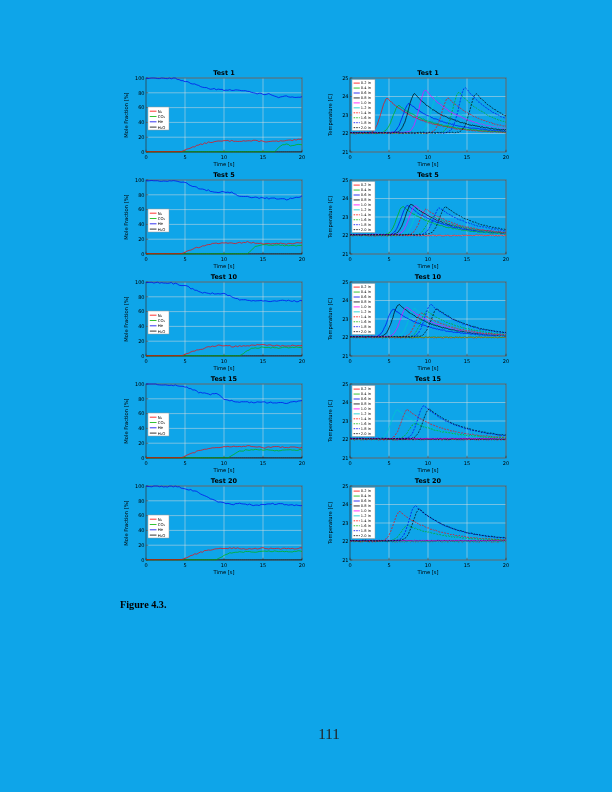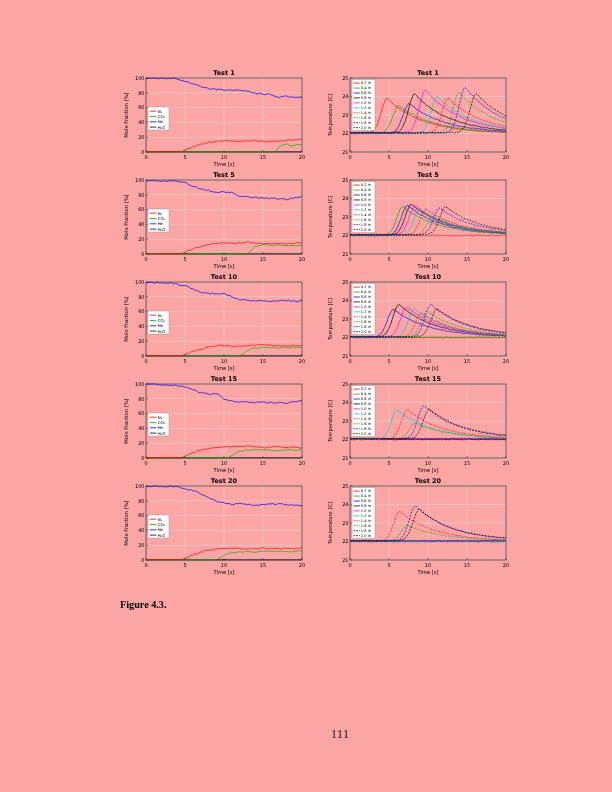--- a/index.html
+++ b/index.html
@@ -1,26 +1,26 @@
 <!DOCTYPE html>
 <html><head>
 <meta charset="utf-8">
 <style>
   html,body{margin:0;padding:0;background:#888;}
-  .page{position:relative;width:612px;height:792px;background:#fca5a5;margin:0 auto;
+  .page{position:relative;width:612px;height:792px;background:#0ea5e9;margin:0 auto;
         font-family:"Liberation Serif",serif;overflow:hidden;}
   .figure-grid{position:absolute;top:66px;left:122px;display:flex;flex-direction:column;}
   .figure-row{display:flex;gap:20px;height:102px;}
   .plot-svg{display:block;}
   .caption{position:absolute;top:598px;left:120px;width:380px;display:flex;
            font-size:10.2px;line-height:1.38;color:#000;}
   .cap-label{font-weight:bold;white-space:nowrap;}
   .cap-text{text-align:justify;}
-  .page-number{position:absolute;top:726px;left:318px;width:44px;text-align:center;
-               font-size:13px;color:#222;}
+  .page-number{position:absolute;top:726px;left:307px;width:44px;text-align:center;
+               font-size:15px;color:#222;}
 </style>
 </head>
 <body>
 
 <div class="page">
   <div class="figure-grid" id="figure-grid">
       <div class="figure-row">
         <svg width="184" height="102" viewBox="0 0 184 102" class="plot-svg">
           <line x1="63" y1="12" x2="63" y2="86" stroke="#dcdcdc" stroke-width="0.5"></line>
           <line x1="102" y1="12" x2="102" y2="86" stroke="#dcdcdc" stroke-width="0.5"></line>

